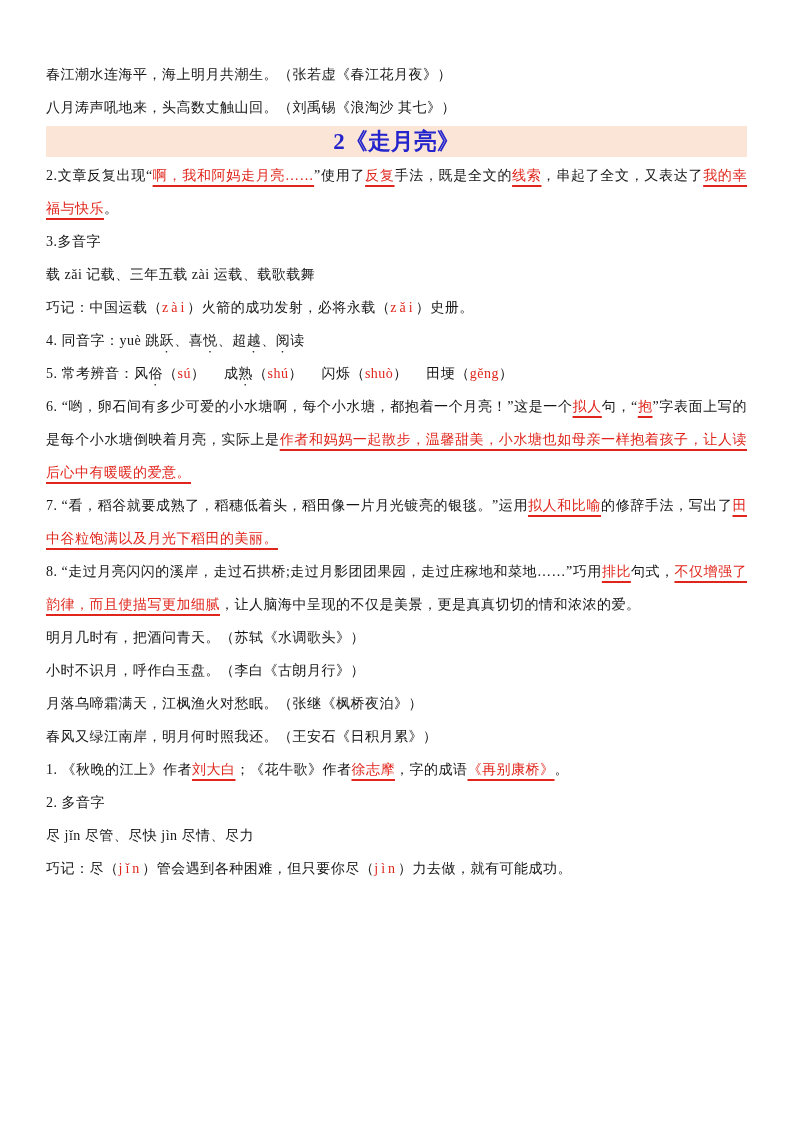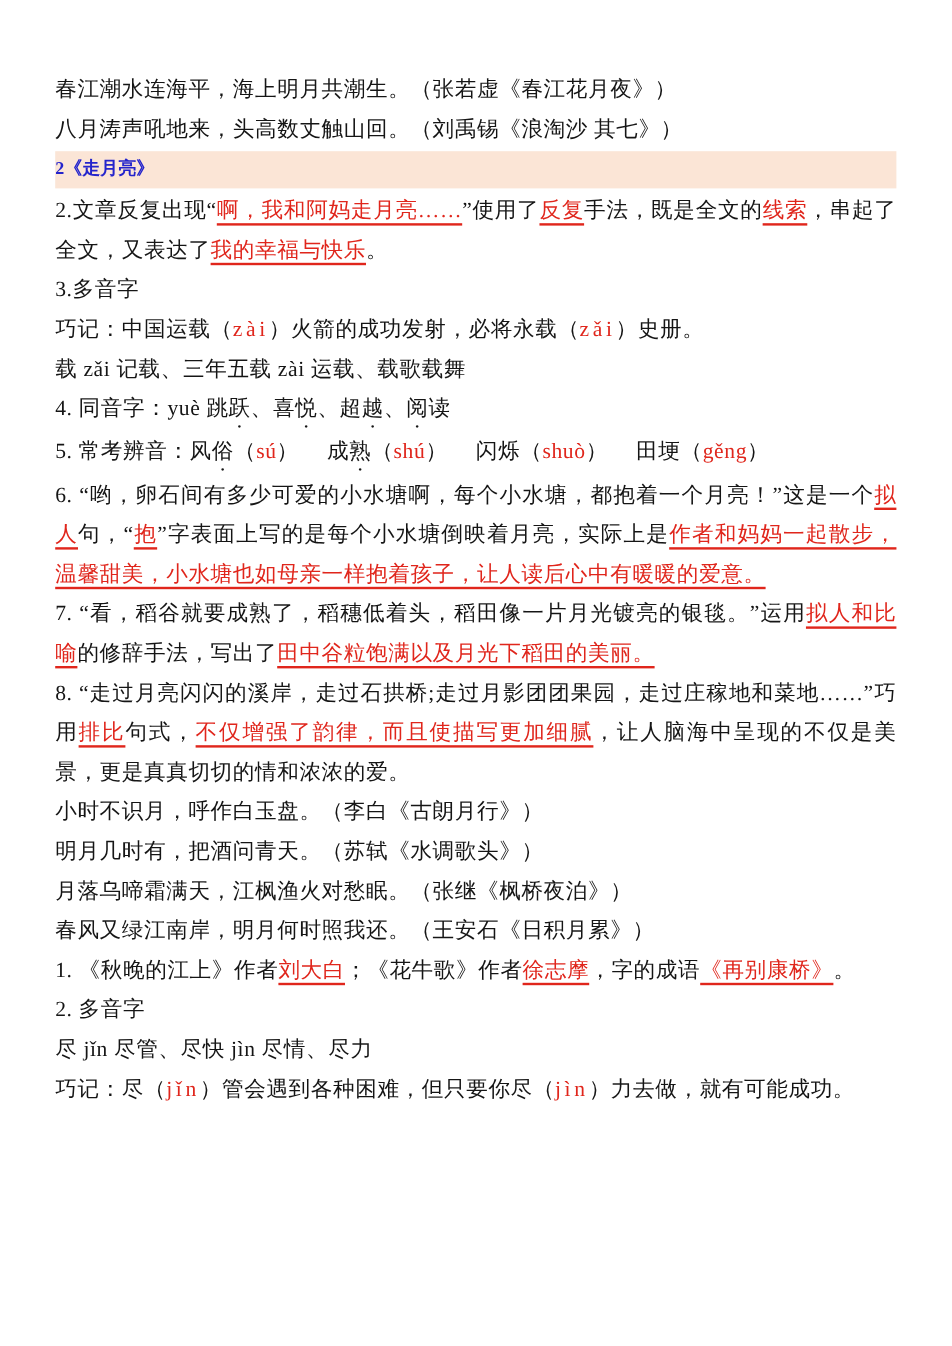--- a/index.html
+++ b/index.html
@@ -11,28 +11,28 @@
   html,body{margin:0;padding:0;}
   body{
     width:793px;height:1122px;overflow:hidden;background:#ffffff;
     font-family:"Liberation Serif","DejaVu Serif",serif;color:var(--ink);
   }
   .page{
     box-sizing:border-box;width:793px;height:1122px;
     padding:58px 46px 0 46px;
   }
   .para{
-    margin:0;font-size:18px;line-height:33px;
+    margin:0;font-size:14px;line-height:33px;
     text-align:justify;text-justify:inter-ideograph;
     letter-spacing:0.5px;
   }
   .section-header{
     background:var(--band-bg);color:var(--heading-blue);
-    font-weight:bold;text-align:left;
-    font-size:15px;line-height:31px;margin:2px 0;
+    font-weight:bold;text-align:center;
+    font-size:23px;line-height:31px;margin:2px 0;
   }
   .seg-red{color:var(--accent-red);}
   .seg-underline{
     text-decoration:underline;
     text-decoration-color:var(--accent-red);
     text-decoration-thickness:1.5px;
     text-underline-offset:5px;
   }
   .seg-pinyin{letter-spacing:3px;}
   .seg-dots{
@@ -45,29 +45,29 @@
 </head>
 <body>
 
 <div class="page">
   <div>
       <p class="para"><span>春江潮水连海平，海上明月共潮生。（张若虚《春江花月夜》）</span></p>
       <p class="para"><span>八月涛声吼地来，头高数丈触山回。（刘禹锡《浪淘沙 其七》）</span></p>
       <div class="section-header">2《走月亮》</div>
       <p class="para"><span>2.文章反复出现“</span><span class="seg-red seg-underline">啊，我和阿妈走月亮……</span><span>”使用了</span><span class="seg-red seg-underline">反复</span><span>手法，既是全文的</span><span class="seg-red seg-underline">线索</span><span>，串起了全文，又表达了</span><span class="seg-red seg-underline">我的幸福与快乐</span><span>。</span></p>
       <p class="para"><span>3.多音字</span></p>
+      <p class="para"><span>载 zǎi 记载、三年五载 zài 运载、载歌载舞</span></p>
       <p class="para"><span>巧记：中国运载（</span><span class="seg-red seg-pinyin">zài</span><span>）火箭的成功发射，必将永载（</span><span class="seg-red seg-pinyin">zǎi</span><span>）史册。</span></p>
-      <p class="para"><span>载 zǎi 记载、三年五载 zài 运载、载歌载舞</span></p>
       <p class="para"><span>4. 同音字：yuè 跳</span><span class="seg-dots">跃</span><span>、喜</span><span class="seg-dots">悦</span><span>、超</span><span class="seg-dots">越</span><span>、</span><span class="seg-dots">阅</span><span>读</span></p>
       <p class="para"><span>5. 常考辨音：风</span><span class="seg-dots">俗</span><span>（</span><span class="seg-red">sú</span><span>）　 成</span><span class="seg-dots">熟</span><span>（</span><span class="seg-red">shú</span><span>）　 闪烁（</span><span class="seg-red">shuò</span><span>）　 田埂（</span><span class="seg-red">gěng</span><span>）</span></p>
       <p class="para"><span>6. “哟，卵石间有多少可爱的小水塘啊，每个小水塘，都抱着一个月亮！”这是一个</span><span class="seg-red seg-underline">拟人</span><span>句，“</span><span class="seg-red seg-underline">抱</span><span>”字表面上写的是每个小水塘倒映着月亮，实际上是</span><span class="seg-red seg-underline">作者和妈妈一起散步，温馨甜美，小水塘也如母亲一样抱着孩子，让人读后心中有暖暖的爱意。</span></p>
       <p class="para"><span>7. “看，稻谷就要成熟了，稻穗低着头，稻田像一片月光镀亮的银毯。”运用</span><span class="seg-red seg-underline">拟人和比喻</span><span>的修辞手法，写出了</span><span class="seg-red seg-underline">田中谷粒饱满以及月光下稻田的美丽。</span></p>
       <p class="para"><span>8. “走过月亮闪闪的溪岸，走过石拱桥;走过月影团团果园，走过庄稼地和菜地……”巧用</span><span class="seg-red seg-underline">排比</span><span>句式，</span><span class="seg-red seg-underline">不仅增强了韵律，而且使描写更加细腻</span><span>，让人脑海中呈现的不仅是美景，更是真真切切的情和浓浓的爱。</span></p>
+      <p class="para"><span>明月几时有，把酒问青天。（苏轼《水调歌头》）</span></p>
       <p class="para"><span>小时不识月，呼作白玉盘。（李白《古朗月行》）</span></p>
-      <p class="para"><span>明月几时有，把酒问青天。（苏轼《水调歌头》）</span></p>
       <p class="para"><span>月落乌啼霜满天，江枫渔火对愁眠。（张继《枫桥夜泊》）</span></p>
       <p class="para"><span>春风又绿江南岸，明月何时照我还。（王安石《日积月累》）</span></p>
       <p class="para"><span>1. 《秋晚的江上》作者</span><span class="seg-red seg-underline">刘大白</span><span>；《花牛歌》作者</span><span class="seg-red seg-underline">徐志摩</span><span>，字的成语</span><span class="seg-red seg-underline">《再别康桥》</span><span>。</span></p>
       <p class="para"><span>2. 多音字</span></p>
       <p class="para"><span>尽 jǐn 尽管、尽快 jìn 尽情、尽力</span></p>
       <p class="para"><span>巧记：尽（</span><span class="seg-red seg-pinyin">jǐn</span><span>）管会遇到各种困难，但只要你尽（</span><span class="seg-red seg-pinyin">jìn</span><span>）力去做，就有可能成功。</span></p>
     </div>
 
 </div>
 

